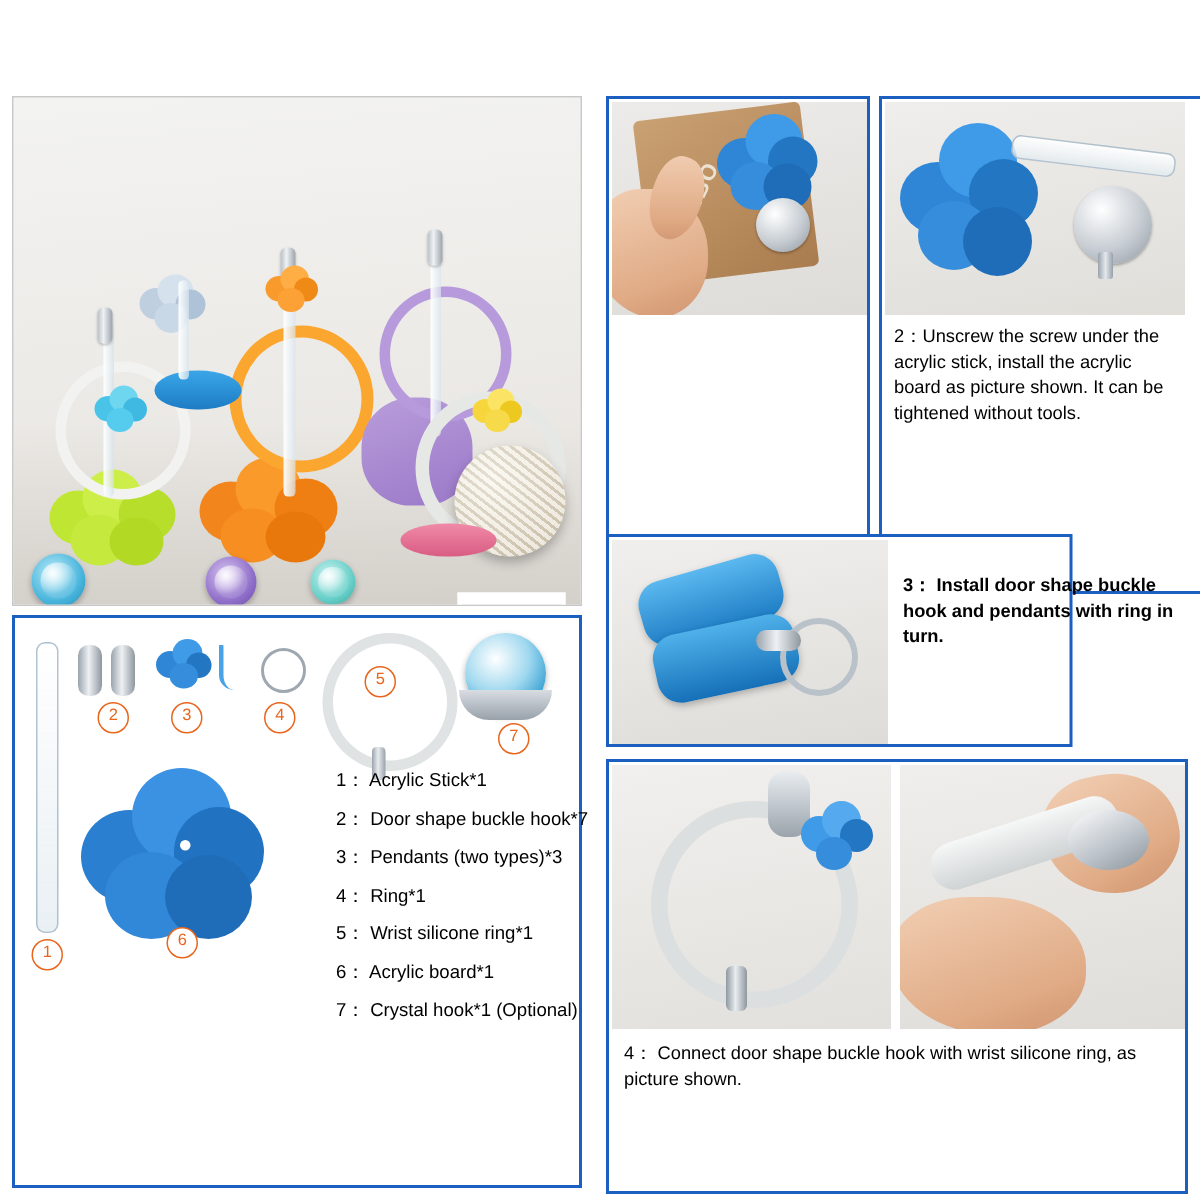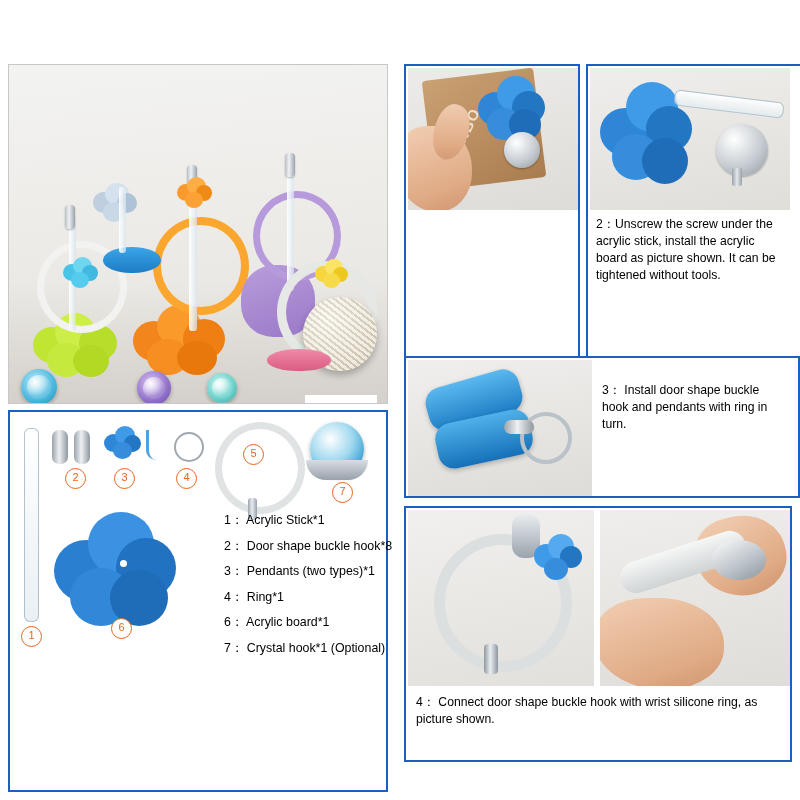--- a/index.html
+++ b/index.html
@@ -105,22 +105,22 @@
   .parts-list {
     position: absolute; left: 182px; top: 96px; width: 196px;
     font-size: 12.4px; line-height: 25.5px; margin-left: 32px;
   }
   .parts-list div { white-space: nowrap; }
   .parts-sub { padding-left: 14px; }
 
   
   #p1 { left: 404px; top: 64px;  width: 176px; height: 332px; }
   #p2 { left: 586px; top: 64px;  width: 234px; height: 332px; }
-  #p3 { left: 404px; top: 356px; width: 396px; height: 142px; }
-  #p4 { left: 404px; top: 506px; width: 388px; height: 256px; }
+  #p3 { left: 404px; top: 356px; width: 311px; height: 142px; font-weight: bold; }
+  #p4 { left: 404px; top: 506px; width: 388px; height: 290px; }
 
   .caption {
     position: absolute;
     font-size: 12.2px;
     line-height: 17px;
     color: #000;
   }
   .cap-num { }
   .photo-in {
     position:absolute; overflow:hidden;
@@ -255,23 +255,24 @@
     <span style="left:34px;top:0;width:66px;height:64px;background:#3b92e2;"></span>
     <span style="left:62px;top:26px;width:60px;height:60px;background:#2172c0;"></span>
     <span style="left:16px;top:56px;width:62px;height:58px;background:#3288d8;"></span>
     <span style="left:56px;top:58px;width:58px;height:56px;background:#1f6cb8;"></span>
   </div>
   <div style="position:absolute;left:110px;top:148px;width:7px;height:7px;border-radius:50%;background:#fff;"></div>
   <div class="num-circle" style="left:101px;top:206px;">6</div>
 
   <div class="parts-list">
     <div><span>1：</span> <span>Acrylic Stick*1</span></div>
-    <div><span>2：</span> <span>Door shape buckle hook*8</span></div>
-    <div><span>3：</span> <span>Pendants (two types)*1</span></div>
+    <div><span>2：</span> <span>Door shape buckle hook*7</span></div>
+    <div><span>3：</span> <span>Pendants (two types)*3</span></div>
     <div><span>4：</span> <span>Ring*1</span></div>
+    <div><span>5：</span> <span>Wrist silicone ring*1</span></div>
     <div><span>6：</span> <span>Acrylic board*1</span></div>
     <div><span>7：</span> <span>Crystal hook*1 (Optional)</span></div>
   </div>
 </div>
 
 <div class="panel" id="p1">
   <div class="photo-in" style="left:2px;top:2px;width:170px;height:142px;background:linear-gradient(170deg,#ecebe9,#dedcd8);">
     <div class="cardboard" style="left:20px;top:6px;width:112px;height:110px;transform:rotate(-7deg);"></div>
     <div style="position:absolute;left:34px;top:28px;width:90px;height:46px;color:#f4f0e6;font-size:15px;font-weight:bold;letter-spacing:1px;transform:rotate(-64deg);opacity:.85;">ONBO</div>
     <div class="flower" style="left:70px;top:8px;width:66px;height:64px;">

